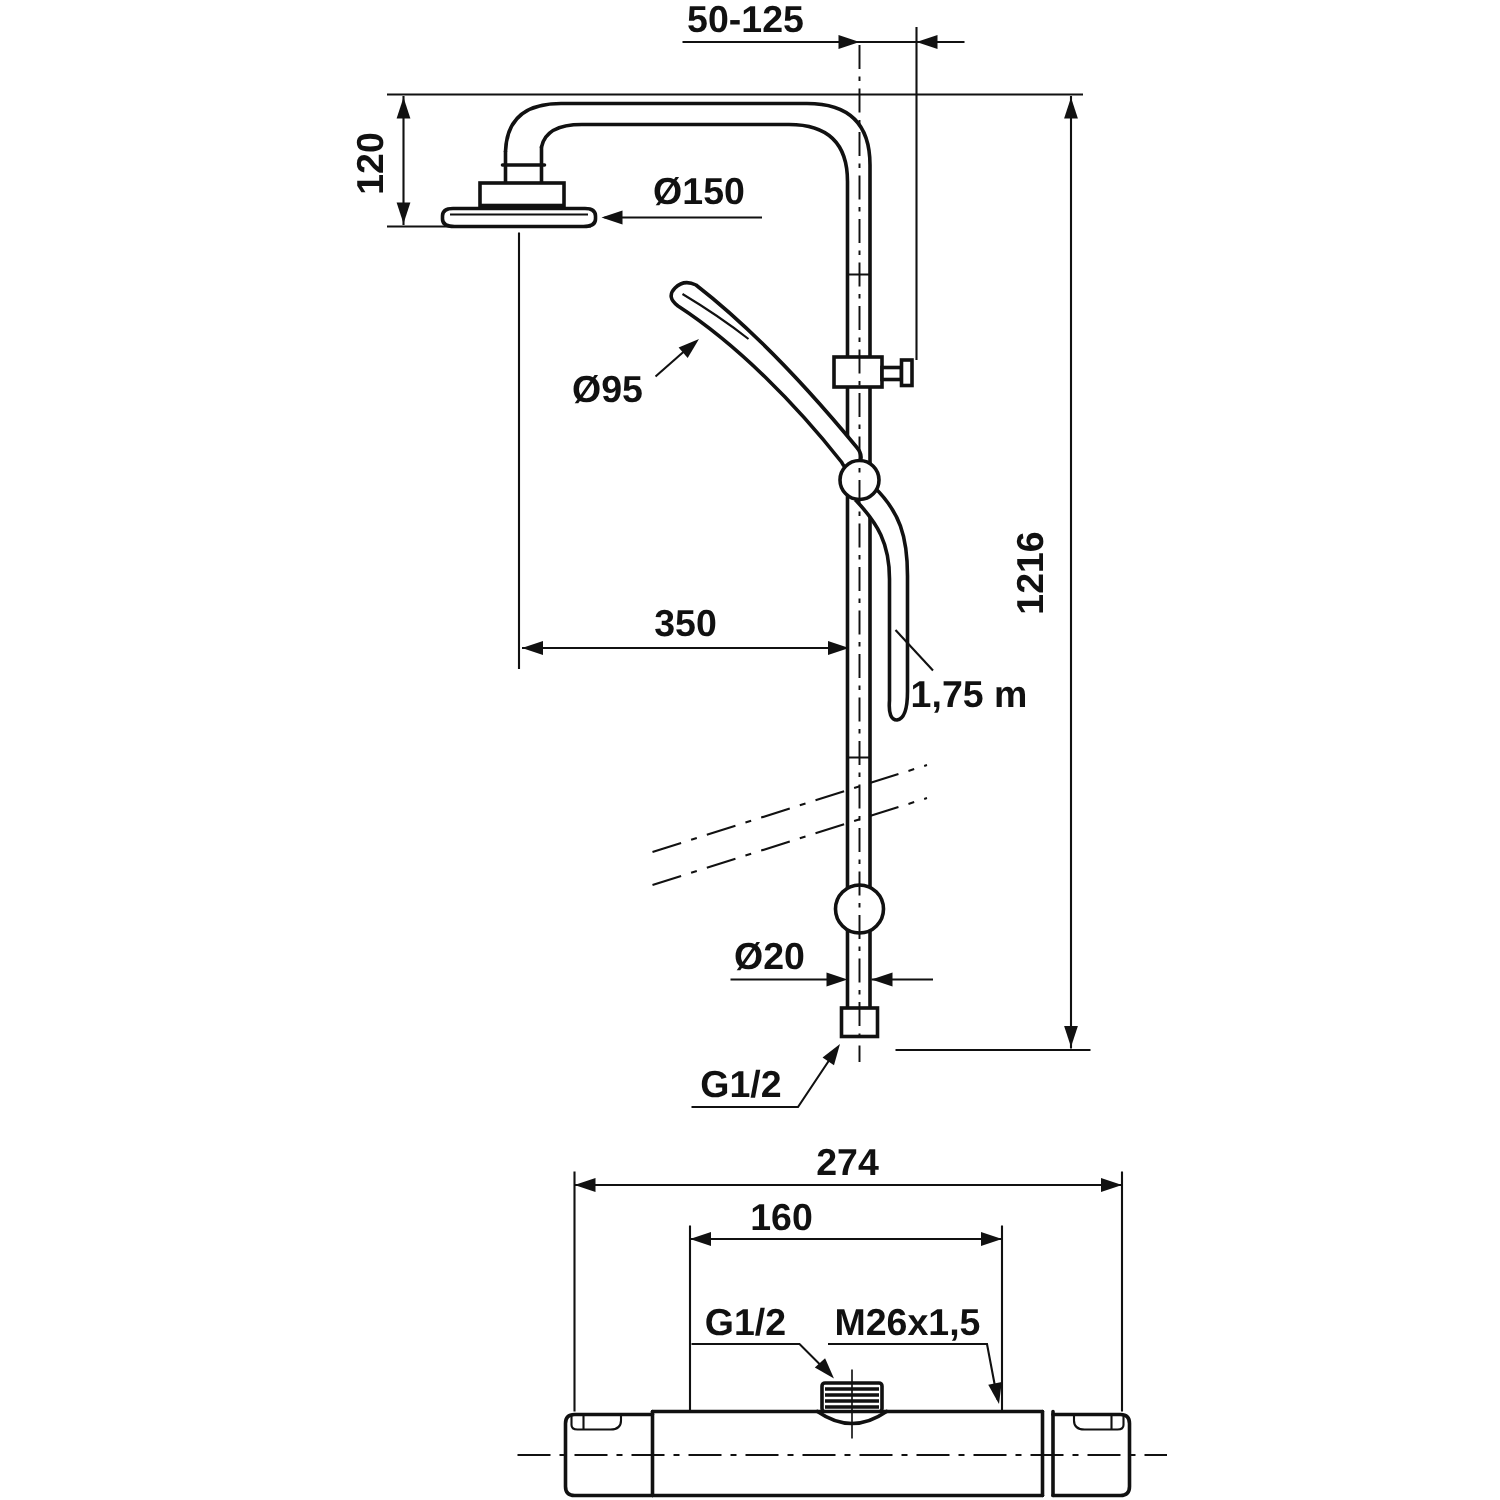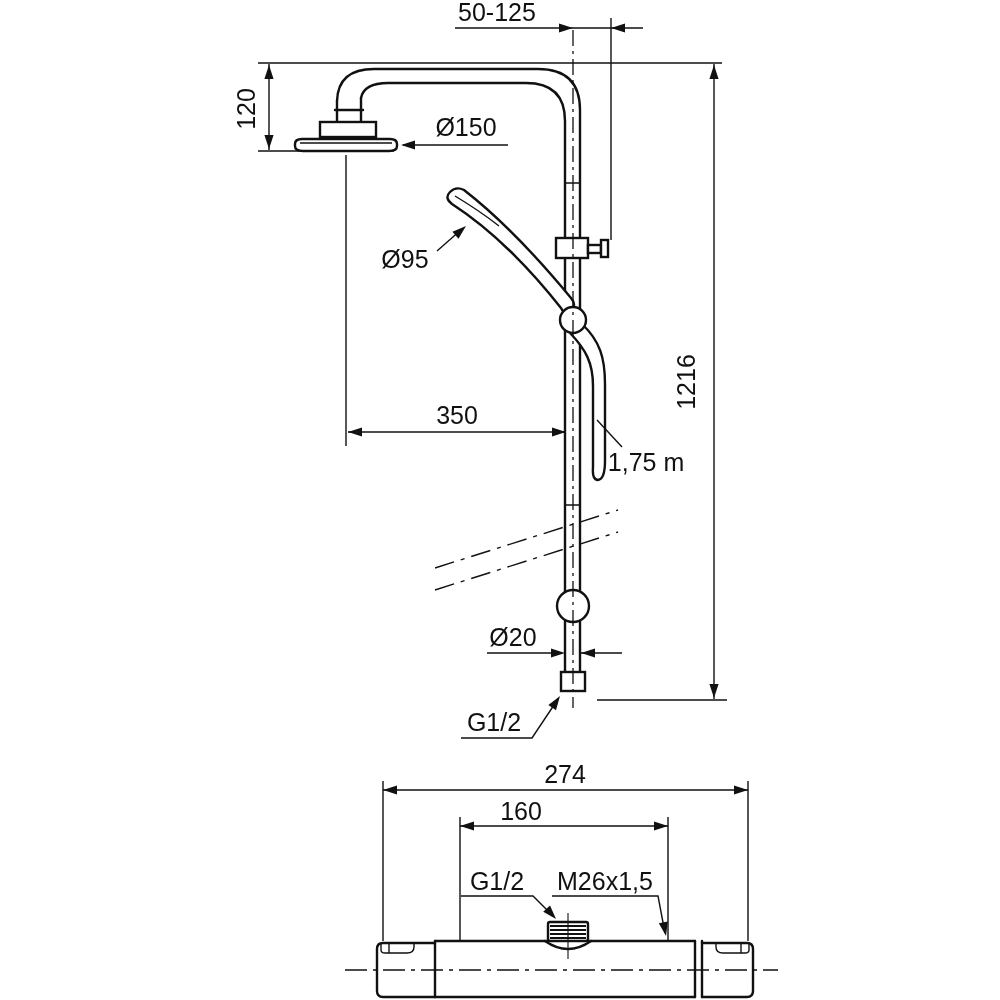--- a/index.html
+++ b/index.html
@@ -1,16 +1,16 @@
 <!DOCTYPE html>
 <html><head>
 <meta charset="utf-8">
 <style>
   html,body{margin:0;padding:0;background:#fff;}
-  .canvas{position:relative;width:1000px;height:1000px;background:#fff;overflow:hidden;}
+  .canvas{position:relative;width:1000px;height:1000px;background:#fff;overflow:hidden;font-weight:bold;}
   svg{position:absolute;left:0;top:0;}
   text{font-family:"Liberation Sans","DejaVu Sans",sans-serif;font-size:25px;fill:#111;}
   .obj{stroke:#111;stroke-width:2.4;fill:none;stroke-linecap:round;}
   .objf{stroke:#111;stroke-width:2.4;fill:#fff;}
   .thin{stroke:#111;stroke-width:1.4;fill:none;}
   .arrow{fill:#111;stroke:none;}
   .cl{stroke:#111;stroke-width:1.3;fill:none;}
 </style>
 </head>
 <body>

